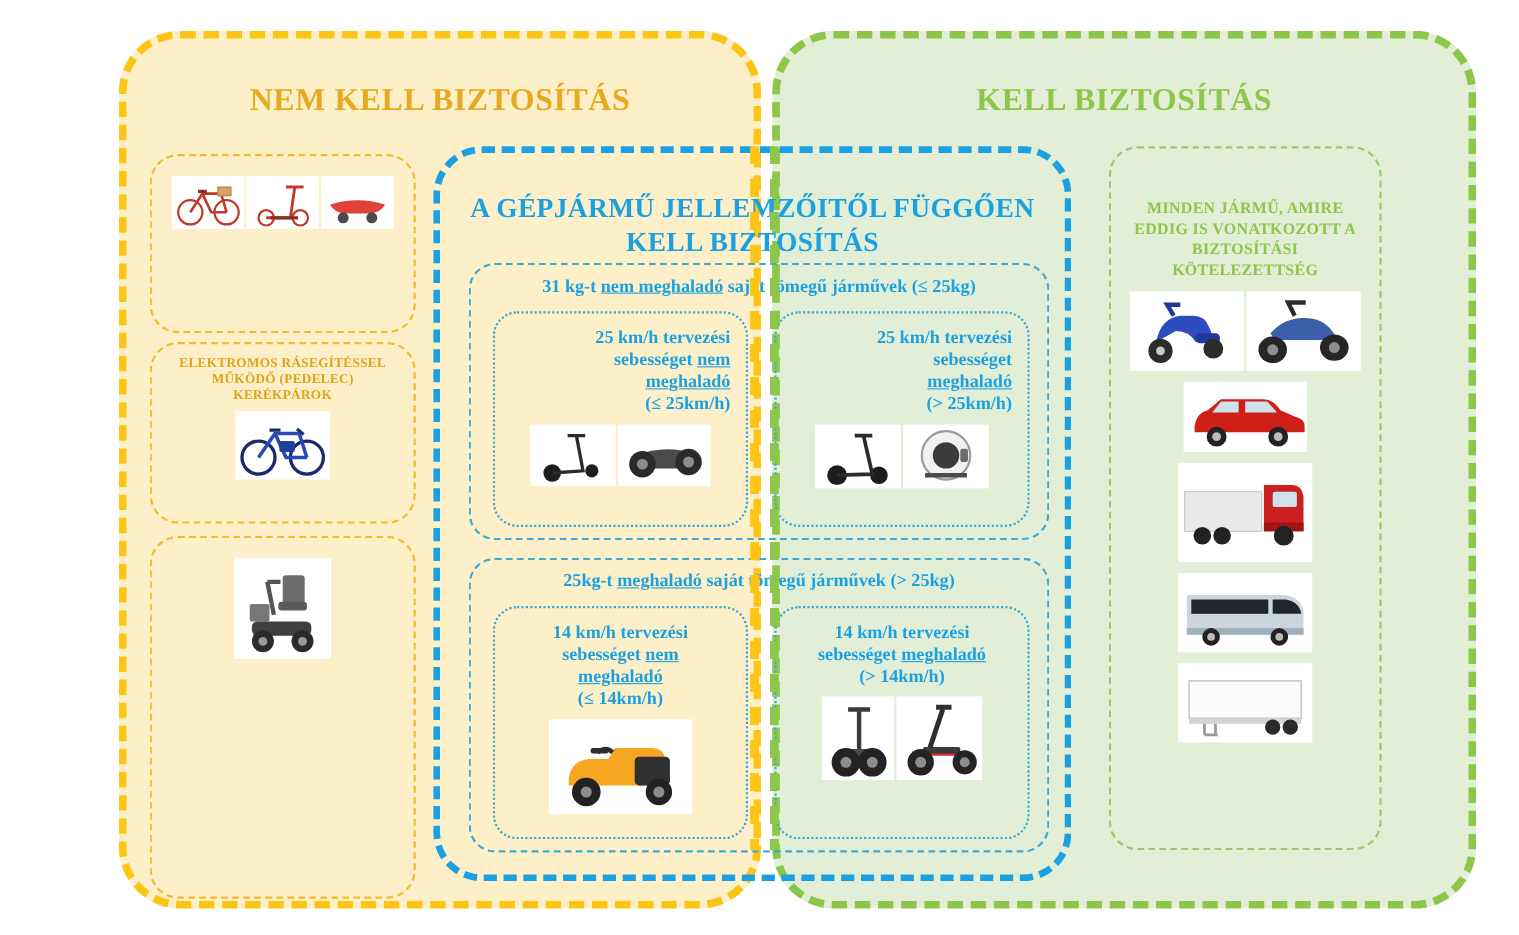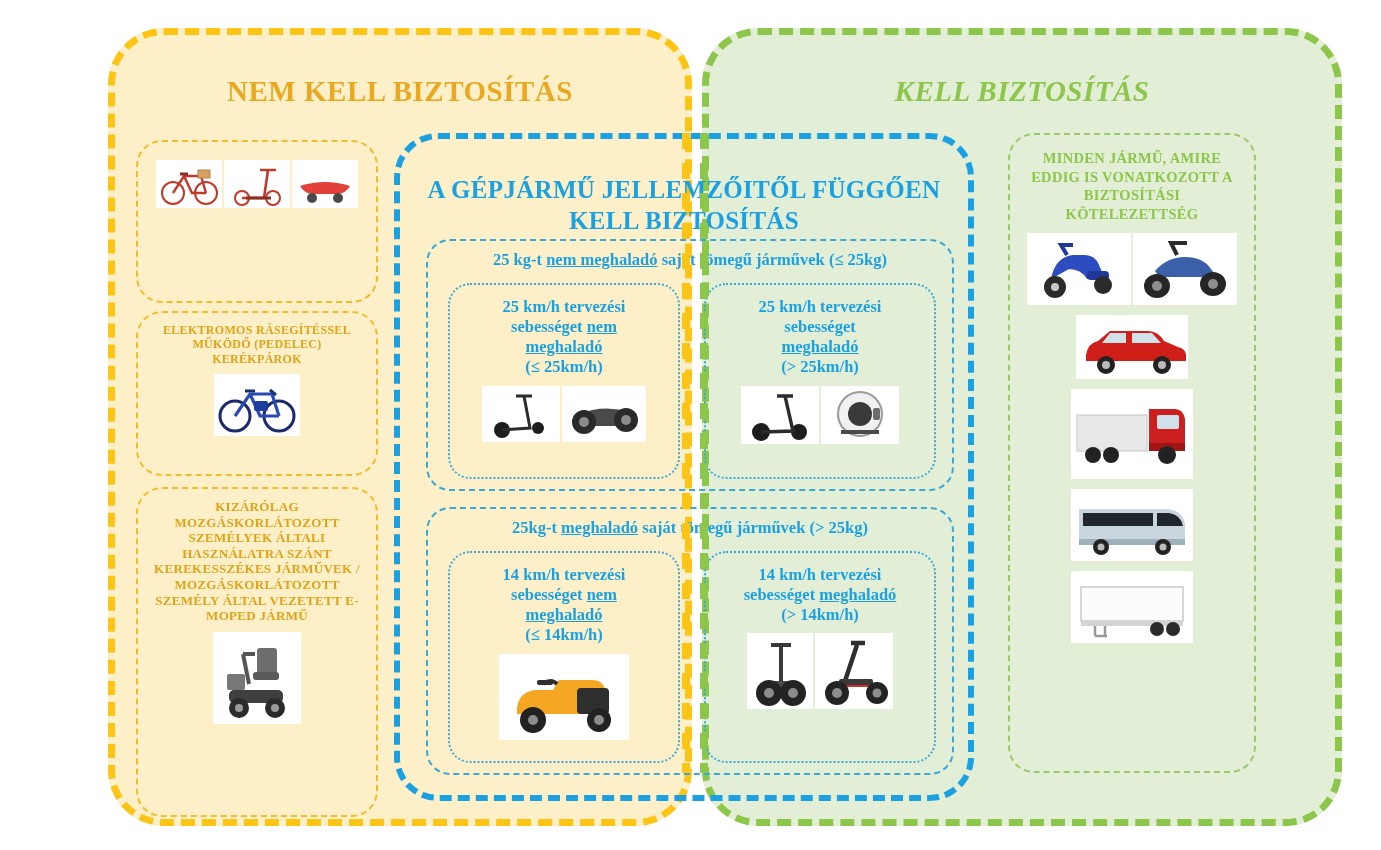--- a/index.html
+++ b/index.html
@@ -20,21 +20,20 @@
     border-radius: 56px;
     z-index: 1;
   }
   .panel-green {
     position: absolute;
     left: 702px; top: 28px; width: 640px; height: 798px;
     background: #e3eed6;
     border: 7px dashed #8cc64a;
     border-radius: 56px;
     z-index: 1;
-    font-style: italic;
   }
   .panel-title {
     text-align: center;
     font-weight: bold;
     letter-spacing: .5px;
     white-space: nowrap;
   }
   .panel-yellow .panel-title {
     margin-top: 40px; font-size: 29px; color: #e8a820;
   }
@@ -76,20 +75,21 @@
     padding: 14px 8px;
     z-index: 3;
     text-align: center;
   }
   .card-green .card-text {
     color: #8cc64a;
     font-weight: bold;
     font-size: 14.5px;
     line-height: 1.28;
     letter-spacing: .3px;
+    margin-top: 32px;
   }
 
   
   .panel-blue {
     position: absolute;
     left: 394px; top: 133px; width: 580px; height: 668px;
     border: 6px dashed #1ba1e2;
     border-radius: 44px;
     background: transparent;
     z-index: 5;
@@ -127,21 +127,21 @@
   .speed-box {
     position: absolute;
     width: 232px;
     border: 2px dotted #3aa9d8;
     border-radius: 22px;
     text-align: center;
     padding-top: 12px;
   }
   .speed-box.left  { left: 20px; }
   .speed-box.right { left: 276px; }
-  #group-light .speed-box { top: 42px; height: 196px; }
+  #group-light .speed-box { top: 42px; height: 196px; text-align: right; }
   #group-heavy .speed-box { top: 42px; height: 212px; text-align: center; }
 
   .speed-text {
     color: #1ba1e2;
     font-weight: bold;
     font-size: 16.5px;
     line-height: 1.22;
     padding: 0 14px;
   }
   .speed-text u { }
@@ -213,21 +213,20 @@
           <circle cx="65" cy="42" r="15" fill="none" stroke="#1b2a6b" stroke-width="3"></circle>
           <path d="M21 42 L36 20 L58 20 L65 42 M36 20 L46 42 L65 42" stroke="#2a49b5" stroke-width="3.2" fill="none"></path>
           <rect x="40" y="27" width="14" height="10" rx="2" fill="#1f3fa0"></rect>
           <path d="M31 17 h10 M56 16 l6 5" stroke="#17306e" stroke-width="3"></path>
         </svg>
       </div>
     </div>
   </div>
 
   <div class="card-yellow" id="card-mobility">
-    <div class="card-text">KIZÁRÓLAG MOZGÁSKORLÁTOZOTT SZEMÉLYEK ÁLTALI HASZNÁLATRA SZÁNT KEREKESSZÉKES JÁRMŰVEK / MOZGÁSKORLÁTOZOTT SZEMÉLY ÁLTAL VEZETETT E-MOPED JÁRMŰ</div>
     <div class="photos">
       <div class="photo" style="width:88px;height:92px">
         <svg viewBox="0 0 88 92" width="88" height="92">
           <rect x="44" y="16" width="20" height="26" rx="3" fill="#6d6d6d"></rect>
           <rect x="40" y="40" width="26" height="8" rx="3" fill="#5a5a5a"></rect>
           <rect x="14" y="42" width="18" height="16" rx="2" fill="#777"></rect>
           <path d="M30 22 L36 52 M30 22 h12" stroke="#555" stroke-width="4" fill="none"></path>
           <rect x="16" y="58" width="54" height="13" rx="5" fill="#3f3f3f"></rect>
           <circle cx="26" cy="76" r="10" fill="#2b2b2b"></circle>
           <circle cx="62" cy="76" r="10" fill="#2b2b2b"></circle>
@@ -313,21 +312,21 @@
   </div>
 
   <div class="divider yellow"></div>
   <div class="divider green"></div>
 
   <div class="panel-blue">
     <div class="blue-title">A GÉPJÁRMŰ JELLEMZŐITŐL FÜGGŐEN KELL BIZTOSÍTÁS</div>
 
     <div class="weight-group" id="group-light">
       <div class="group-heading">
-        <span>25 kg-t </span><u>nem meghaladó</u><span> saját tömegű járművek (≤ 25kg)</span>
+        <span>31 kg-t </span><u>nem meghaladó</u><span> saját tömegű járművek (≤ 25kg)</span>
       </div>
 
       <div class="speed-box left">
         <div class="speed-text">
           <span>25 km/h tervezési</span><br>
           <span>sebességet </span><u>nem</u><br>
           <u>meghaladó</u><br>
           <span>(≤ 25km/h)</span>
         </div>
         <div class="photos">

